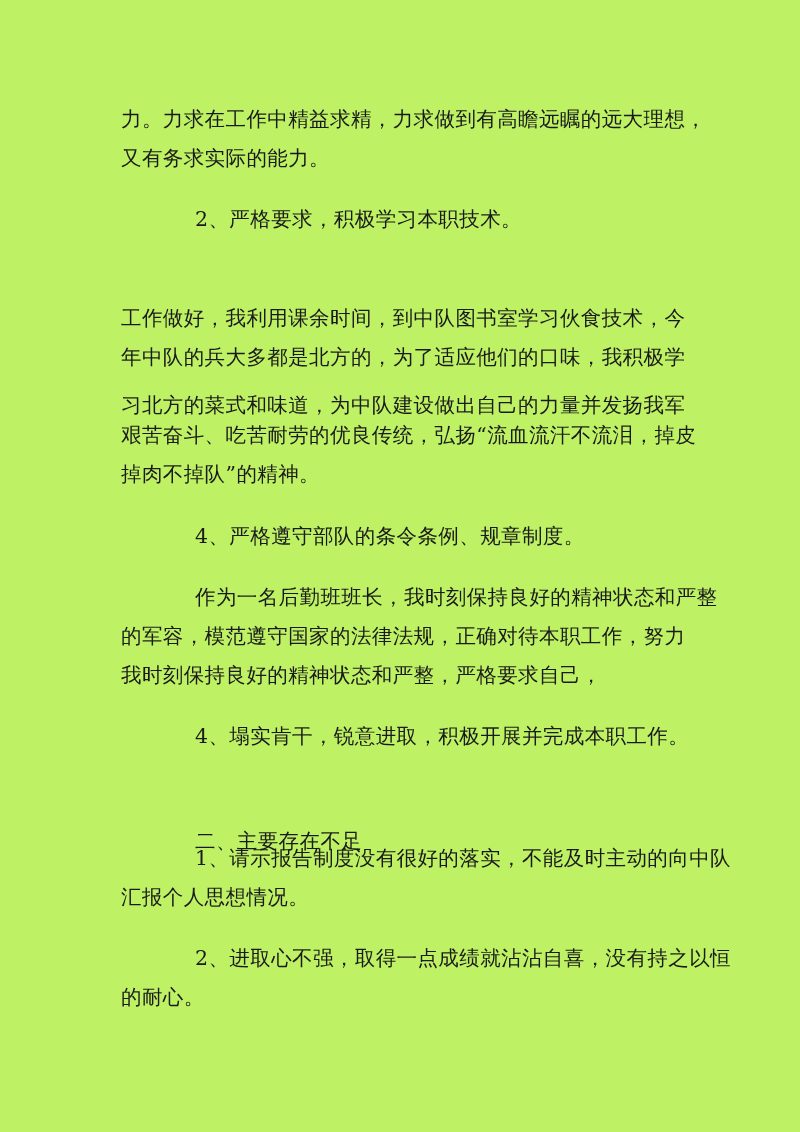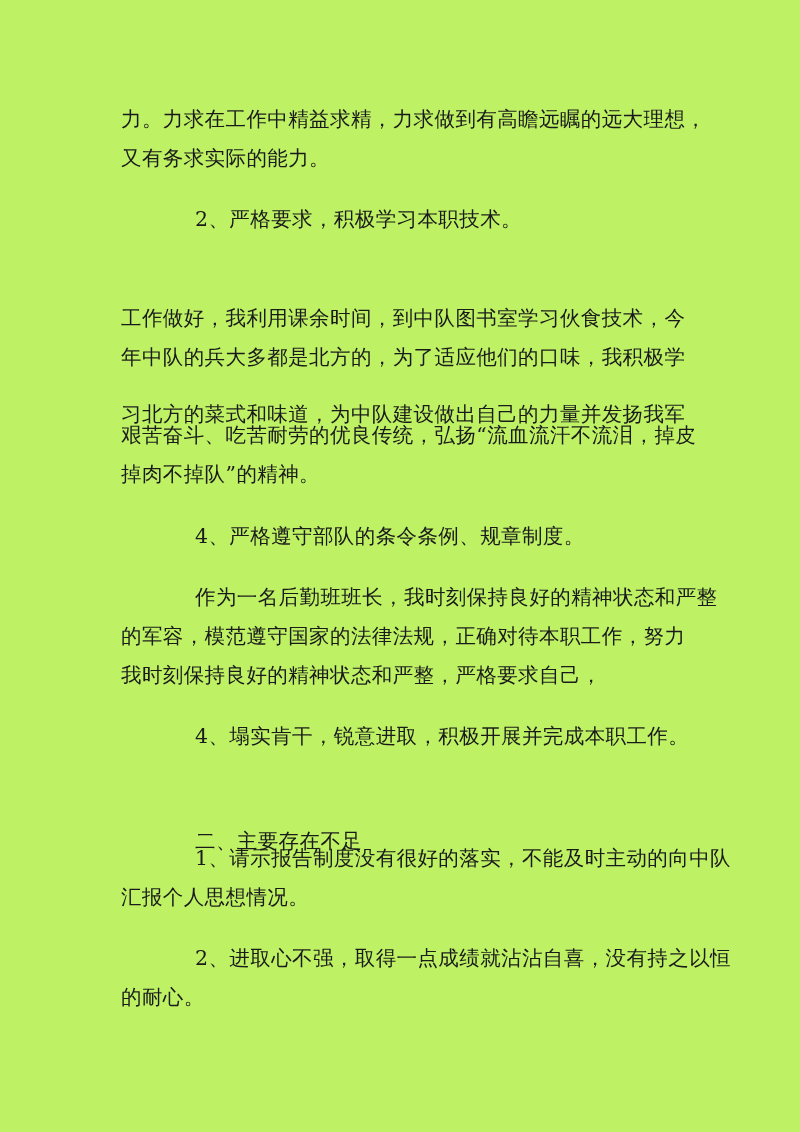--- a/index.html
+++ b/index.html
@@ -11,21 +11,21 @@
 </style>
 </head>
 <body>
 
 <div class="page">
   <div class="line" style="top:106px">力。力求在工作中精益求精，力求做到有高瞻远瞩的远大理想，</div>
   <div class="line" style="top:145px">又有务求实际的能力。</div>
   <div class="line indent" style="top:206px">2、严格要求，积极学习本职技术。</div>
   <div class="line" style="top:344px">年中队的兵大多都是北方的，为了适应他们的口味，我积极学</div>
   <div class="line" style="top:305px">工作做好，我利用课余时间，到中队图书室学习伙食技术，今</div>
-  <div class="line" style="top:401px">习北方的菜式和味道，为中队建设做出自己的力量并发扬我军</div>
+  <div class="line" style="top:392px">习北方的菜式和味道，为中队建设做出自己的力量并发扬我军</div>
   <div class="line" style="top:422px">艰苦奋斗、吃苦耐劳的优良传统，弘扬“流血流汗不流泪，掉皮</div>
   <div class="line" style="top:461px">掉肉不掉队”的精神。</div>
   <div class="line indent" style="top:523px">4、严格遵守部队的条令条例、规章制度。</div>
   <div class="line indent" style="top:584px">作为一名后勤班班长，我时刻保持良好的精神状态和严整</div>
   <div class="line" style="top:623px">的军容，模范遵守国家的法律法规，正确对待本职工作，努力</div>
   <div class="line" style="top:662px">我时刻保持良好的精神状态和严整，严格要求自己，</div>
   <div class="line indent" style="top:723px">4、塌实肯干，锐意进取，积极开展并完成本职工作。</div>
   <div class="line indent" style="top:828px">二、主要存在不足</div>
   <div class="line indent" style="top:845px">1、请示报告制度没有很好的落实，不能及时主动的向中队</div>
   <div class="line" style="top:884px">汇报个人思想情况。</div>

